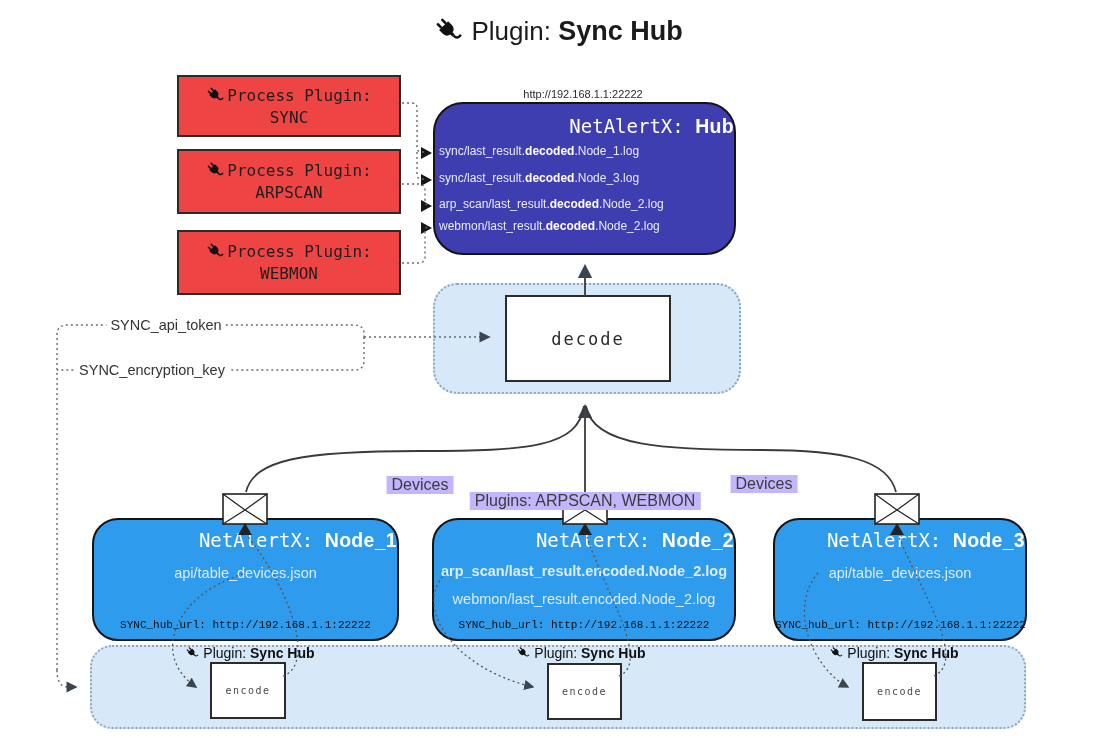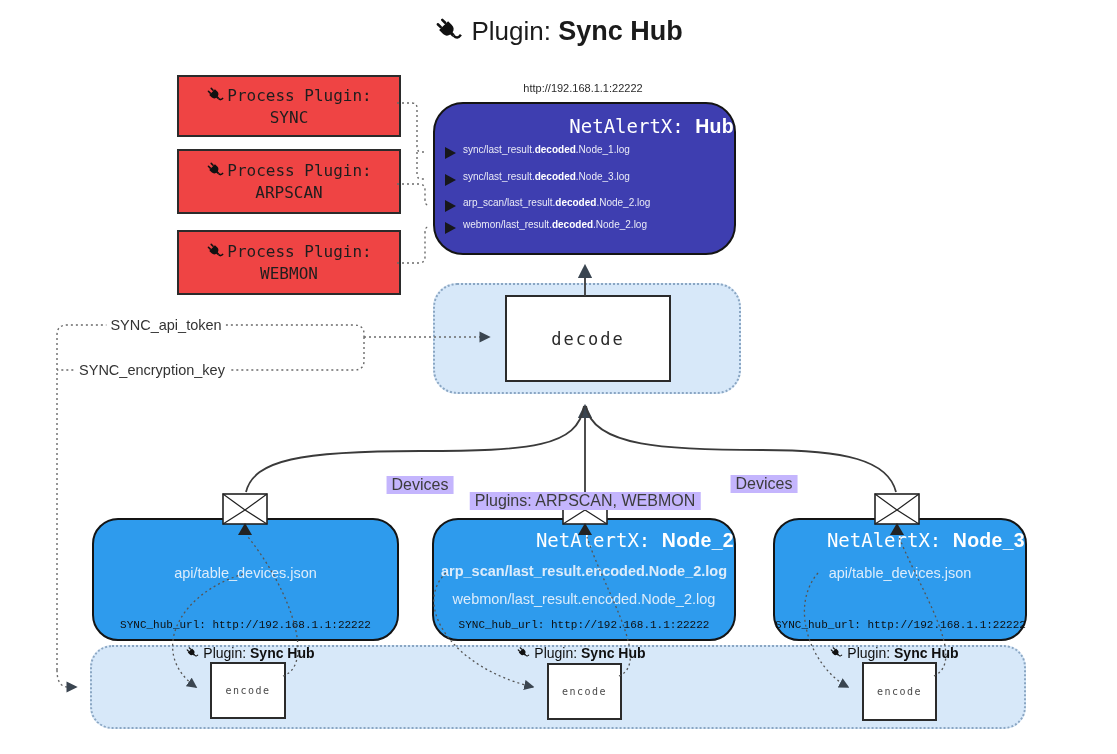--- a/index.html
+++ b/index.html
@@ -13,21 +13,21 @@
   
   .pbox{border:2px solid #2b2b2b;background:#ef4444;display:flex;flex-direction:column;
         align-items:center;justify-content:center;gap:3px;
         font-family:"DejaVu Sans Mono",monospace;font-size:16px;color:#1e1e1e;}
   .pbox .l1{display:flex;align-items:center;gap:2px;white-space:nowrap;}
   
   .hub{background:#3e3eb0;border:2px solid #141414;border-radius:30px;}
   .mono-title{left:0;right:0;text-align:right;color:#ffffff;white-space:nowrap;
               font-family:"DejaVu Sans Mono",monospace;font-size:19px;}
   .mono-title b{font-family:"Liberation Sans",sans-serif;font-size:19.5px;letter-spacing:.3px;}
-  .logrow{left:28px;height:20px;color:#e9eaf6;font-size:10px;white-space:nowrap;}
+  .logrow{left:4px;height:20px;color:#e9eaf6;font-size:12px;white-space:nowrap;}
   .logrow b{color:#ffffff;}
   .tri{position:absolute;left:-18px;top:3px;width:0;height:0;
        border-left:11px solid #17171a;border-top:6px solid transparent;border-bottom:6px solid transparent;}
   .small-url{text-align:center;font-size:11px;color:#2b2b2b;white-space:nowrap;
              transform:translateX(-50%);}
   
   .panel{background:#d7e8f9;border:2px dotted #8aa6c3;border-radius:24px;}
   .wbox{background:#fff;border:2px solid #2b2b2b;display:flex;align-items:center;justify-content:center;
         font-family:"DejaVu Sans Mono",monospace;color:#2b2b2b;}
   .decode-box{font-size:17px;letter-spacing:2px;}
@@ -117,20 +117,21 @@
       <span>encode</span>
     </div>
   <div class="abs wbox encode-box" style="left:547px;top:663px;width:71px;height:53px;">
       <span>encode</span>
     </div>
   <div class="abs wbox encode-box" style="left:862px;top:662px;width:71px;height:55px;">
       <span>encode</span>
     </div>
 
   <div class="abs node" style="left:92px;top:518px;width:303px;height:119px;">
+    <div class="abs mono-title" style="top:9px;"><span>NetAlertX: </span><b>Node_1</b></div>
     <div class="abs nfile" style="top:45px;">api/table_devices.json</div>
     <div class="abs nurl" style="top:99px;">SYNC_hub_url: http://192.168.1.1:22222</div>
   </div>
   <div class="abs node" style="left:432px;top:518px;width:300px;height:119px;">
     <div class="abs mono-title" style="top:9px;"><span>NetAlertX: </span><b>Node_2</b></div>
     <div class="abs nfile" style="top:43px;font-weight:bold;">arp_scan/last_result.encoded.Node_2.log</div>
     <div class="abs nfile" style="top:71px;">webmon/last_result.encoded.Node_2.log</div>
     <div class="abs nurl" style="top:99px;">SYNC_hub_url: http://192.168.1.1:22222</div>
   </div>
   <div class="abs node" style="left:773px;top:518px;width:250px;height:119px;">
@@ -185,21 +186,21 @@
       <path d="M563 494 L585 510 L607 494 M563 524 L585 510 L607 524" fill="none" stroke="#222" stroke-width="1.2"></path>
       <polygon points="585,523 578,535 592,535" fill="#222"></polygon>
     </g>
     <g>
       <rect x="875" y="494" width="44" height="30" fill="#fff" stroke="#222" stroke-width="1.6"></rect>
       <path d="M875 494 L897 510 L919 494 M875 524 L897 510 L919 524" fill="none" stroke="#222" stroke-width="1.2"></path>
       <polygon points="897,523 890,535 904,535" fill="#222"></polygon>
     </g>
   </svg>
 
-  <div class="abs small-url" style="left:583px;top:82px;text-align:center;">http://192.168.1.1:22222</div>
+  <div class="abs small-url" style="left:583px;top:88px;text-align:center;">http://192.168.1.1:22222</div>
   <div class="abs skey" style="left:166px;top:325px;">SYNC_api_token</div>
   <div class="abs skey" style="left:152px;top:370px;">SYNC_encryption_key</div>
   <div class="abs elabel" style="left:420px;top:452px;">Devices</div>
   <div class="abs elabel" style="left:585px;top:468px;">Plugins: ARPSCAN, WEBMON</div>
   <div class="abs elabel" style="left:764px;top:451px;">Devices</div>
 
   <div class="abs enc-label" style="left:250px;top:653px;">
     <svg class="plug" width="14" height="14" style="vertical-align:-2px">
         <use href="#plug"></use>
       </svg>

